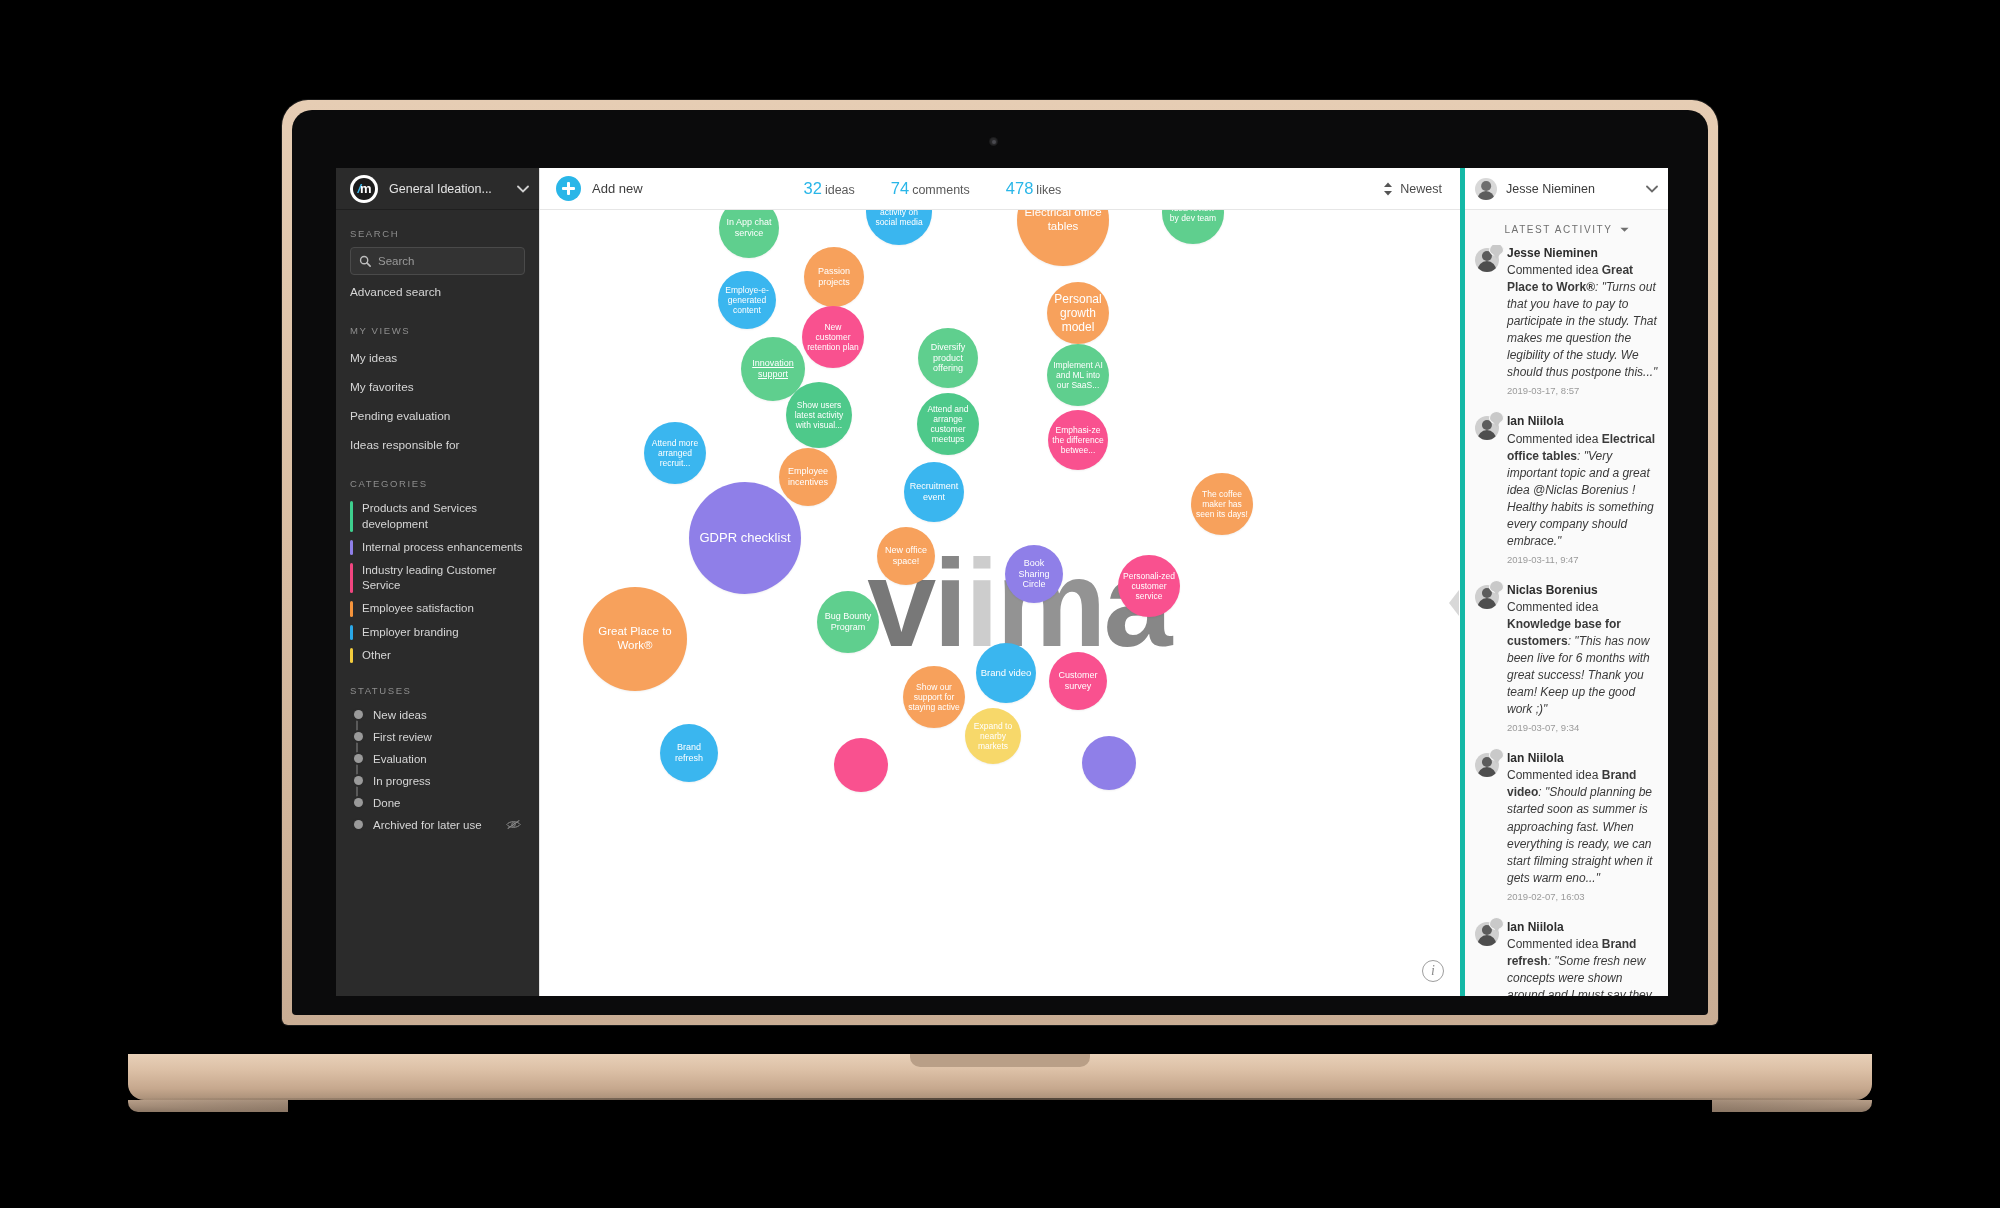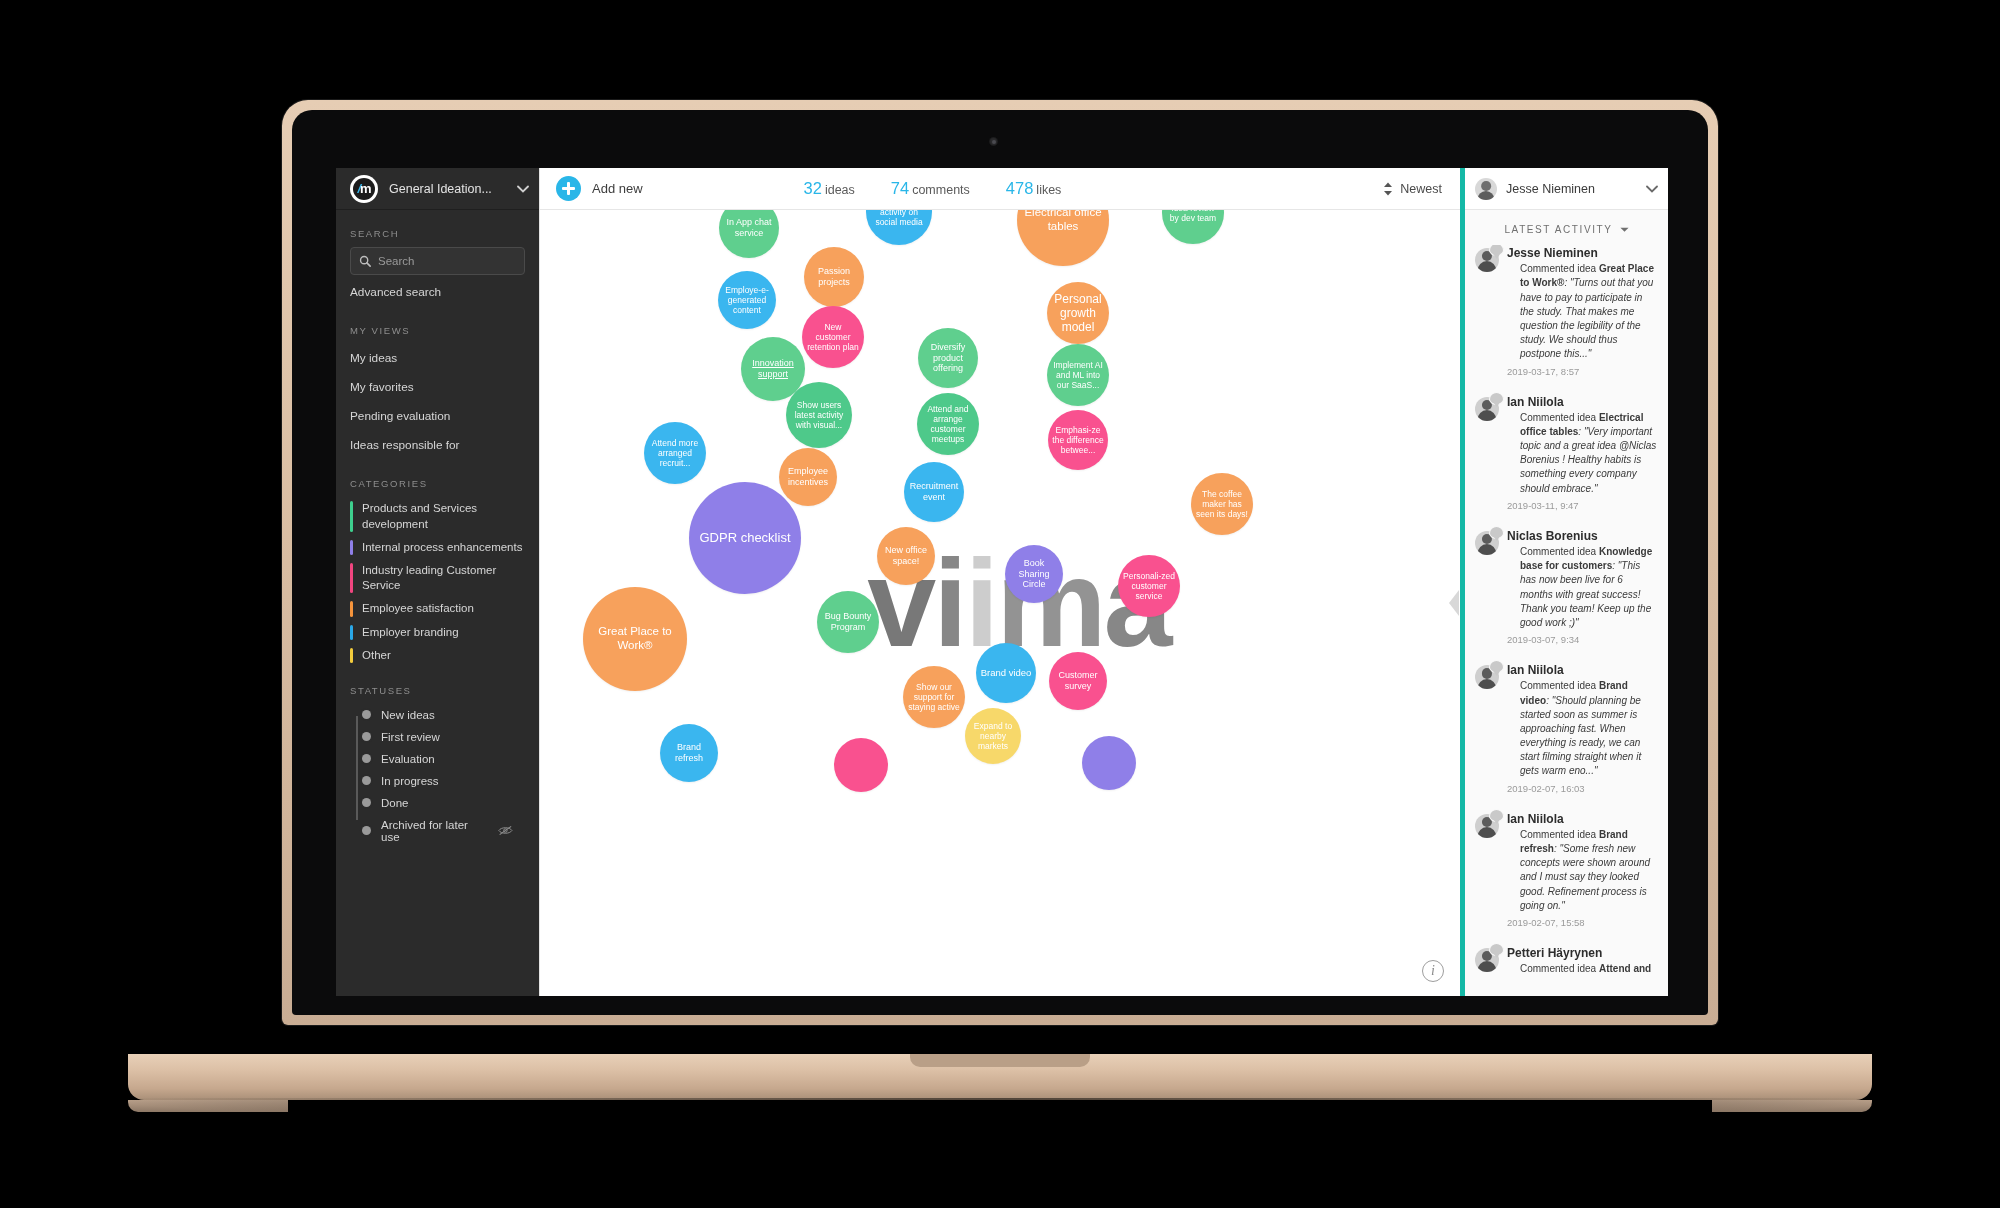--- a/index.html
+++ b/index.html
@@ -140,21 +140,21 @@
     cursor: pointer; line-height: 1.45;
   }
 
   .cat-item {
     display: flex; gap: 9px; padding: 4px 14px 4px 14px;
     font-size: 11.5px; color: #d6d6d6; line-height: 1.32; cursor: pointer;
   }
   .cat-bar { width: 3px; border-radius: 2px; flex: 0 0 3px; }
   .cat-label { padding-top: 0px; }
 
-  .status-list { position: relative; padding: 0 26px; }
+  .status-list { position: relative; padding: 0 18px; }
   .status-line {
     position:absolute; left: 19.5px; top: 12px; bottom: 28px;
     width: 2px; background: #5a5a5a;
   }
   .status-item {
     display: flex; align-items: center; gap: 10px;
     padding: 5px 0; font-size: 11.5px; color: #d6d6d6;
     position: relative; cursor: pointer;
   }
   .status-dot {
@@ -273,21 +273,21 @@
     background: #c9c9c9; border-radius: 50% 50% 50% 50% / 55% 55% 45% 45%;
     border: 1.5px solid #fafafa;
   }
   .act-bubble-icon::after{
     content:""; position:absolute; left:2.5px; bottom:-3.5px;
     border-left:4px solid transparent; border-right:3px solid transparent;
     border-top:5px solid #c9c9c9;
   }
   .act-body { flex: 1; min-width: 0; }
   .act-name { font-size: 12px; font-weight: bold; color: #2d2d2d; line-height: 1.35; }
-  .act-text { font-size: 10px; color: #3a3a3a; line-height: 1.42; margin-top:1px;margin-left:13px; }
+  .act-text { font-size: 12px; color: #3a3a3a; line-height: 1.42; margin-top:1px; }
   .act-text b { font-weight: bold; }
   .act-text i { font-style: italic; }
   .act-time { font-size: 9.5px; color: #9a9a9a; margin-top: 4px; }
 </style>
 </head>
 <body>
 
 <div id="stage">
 
   <div class="mb-lid"></div>

